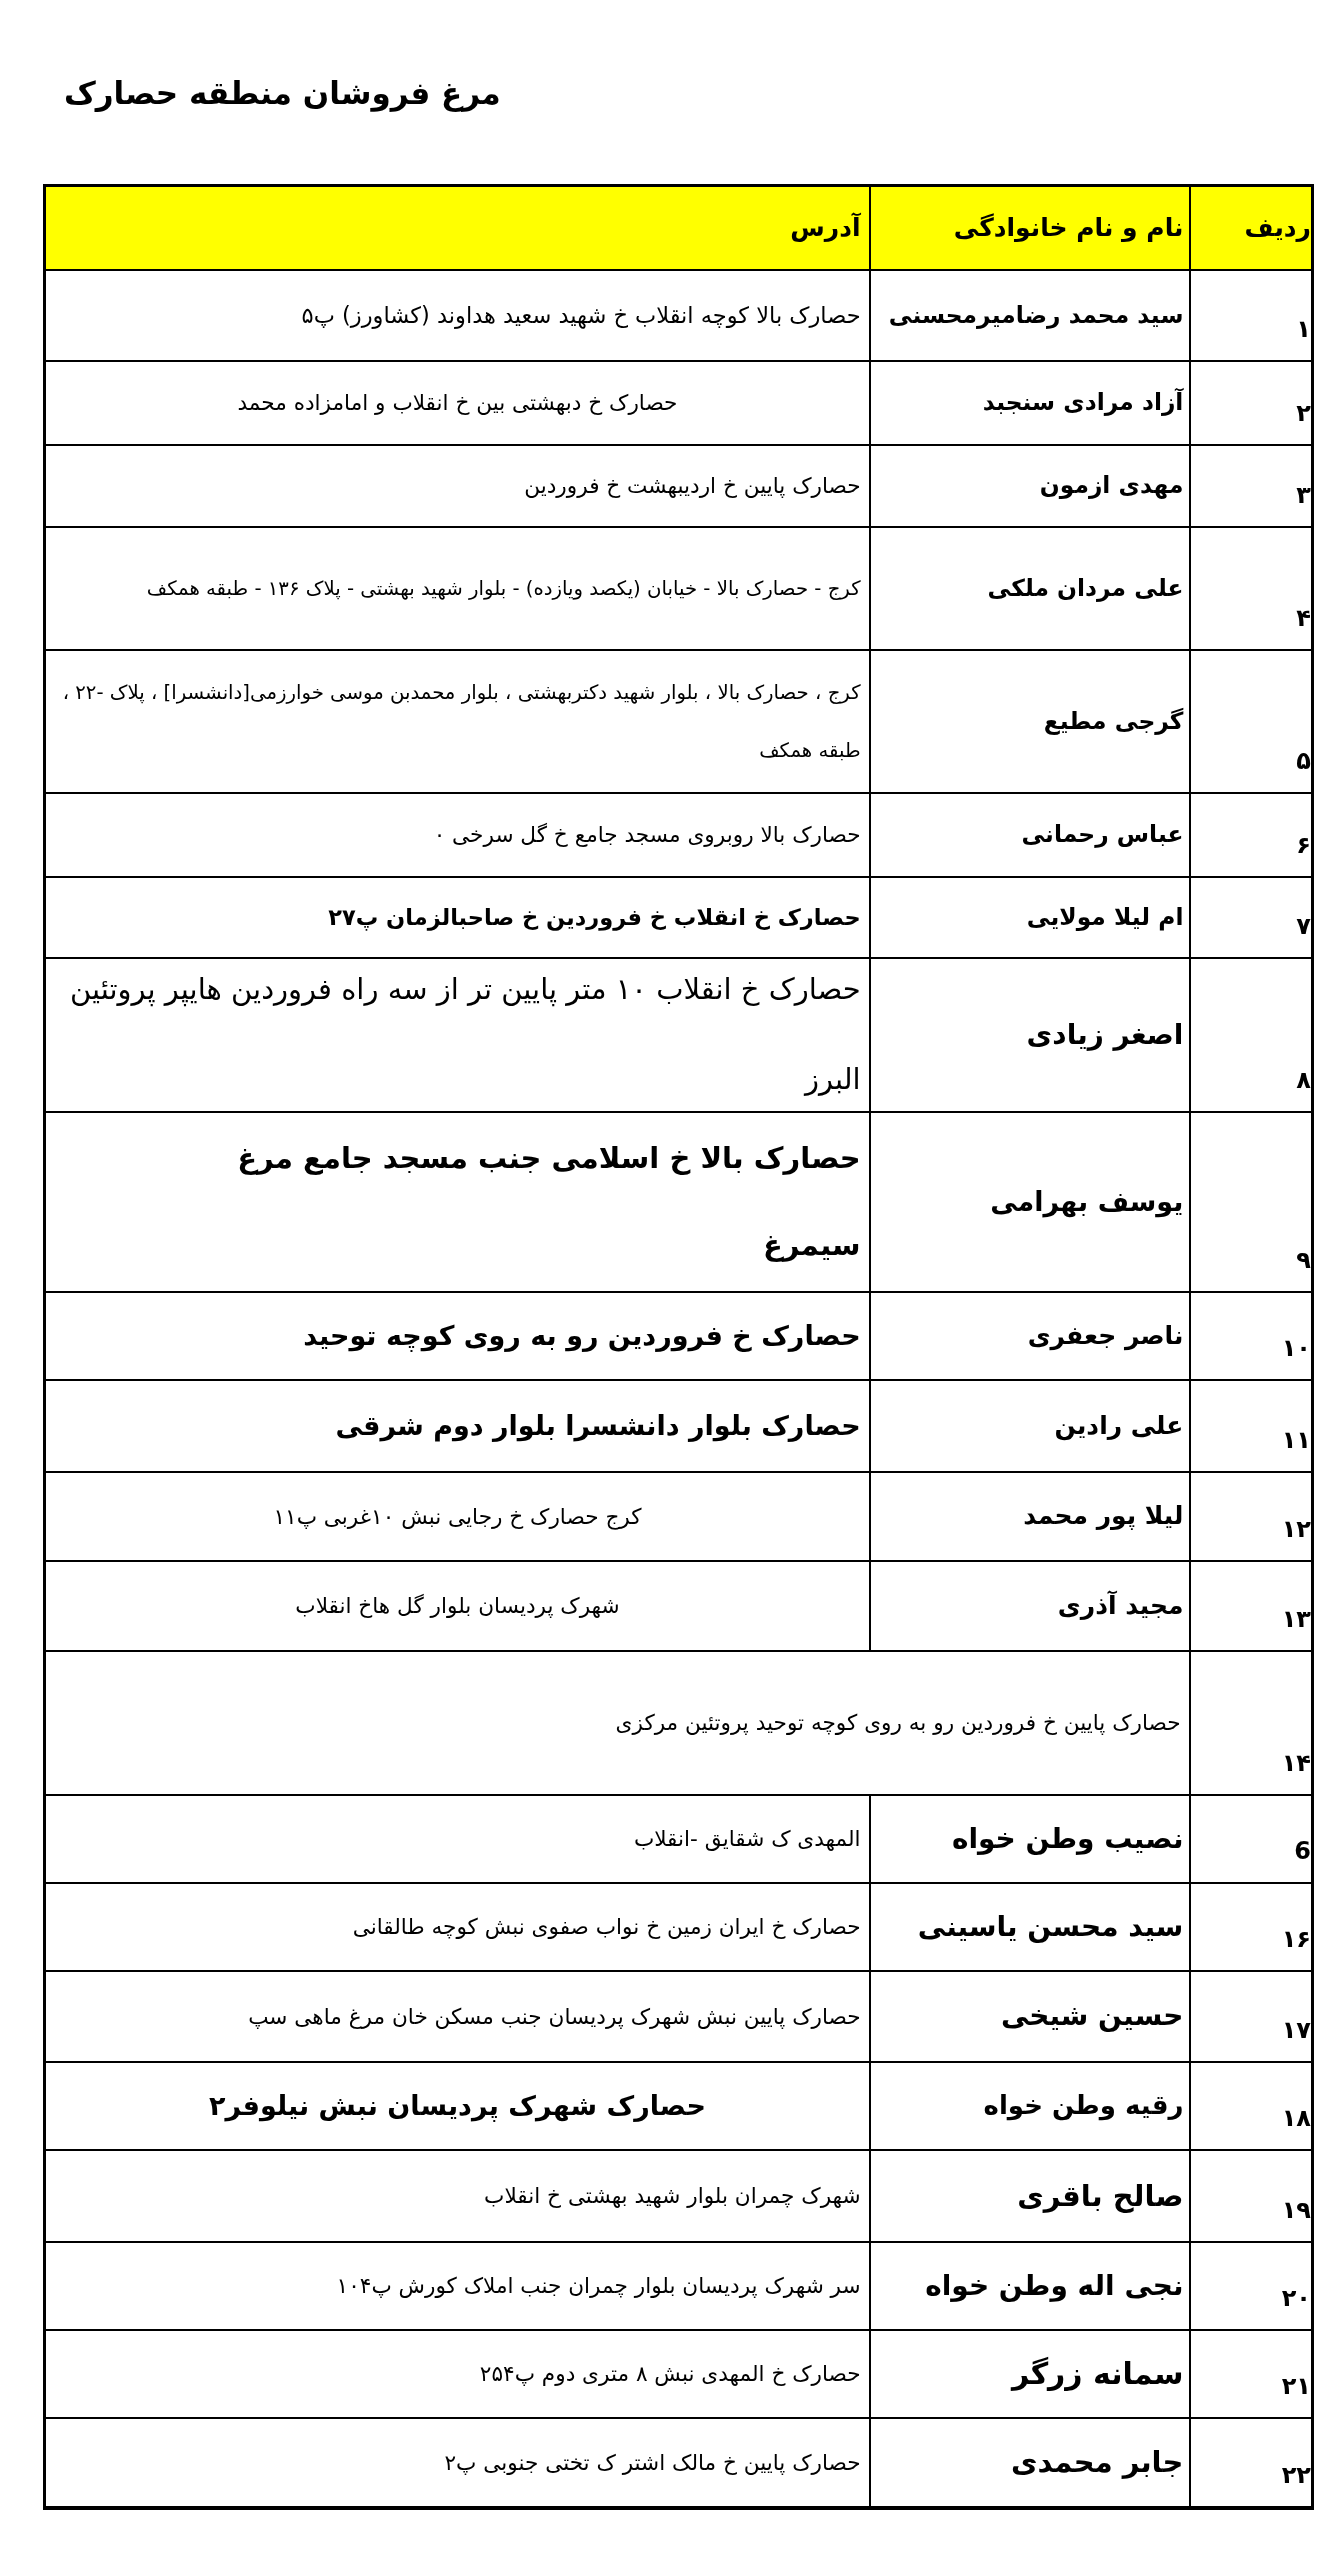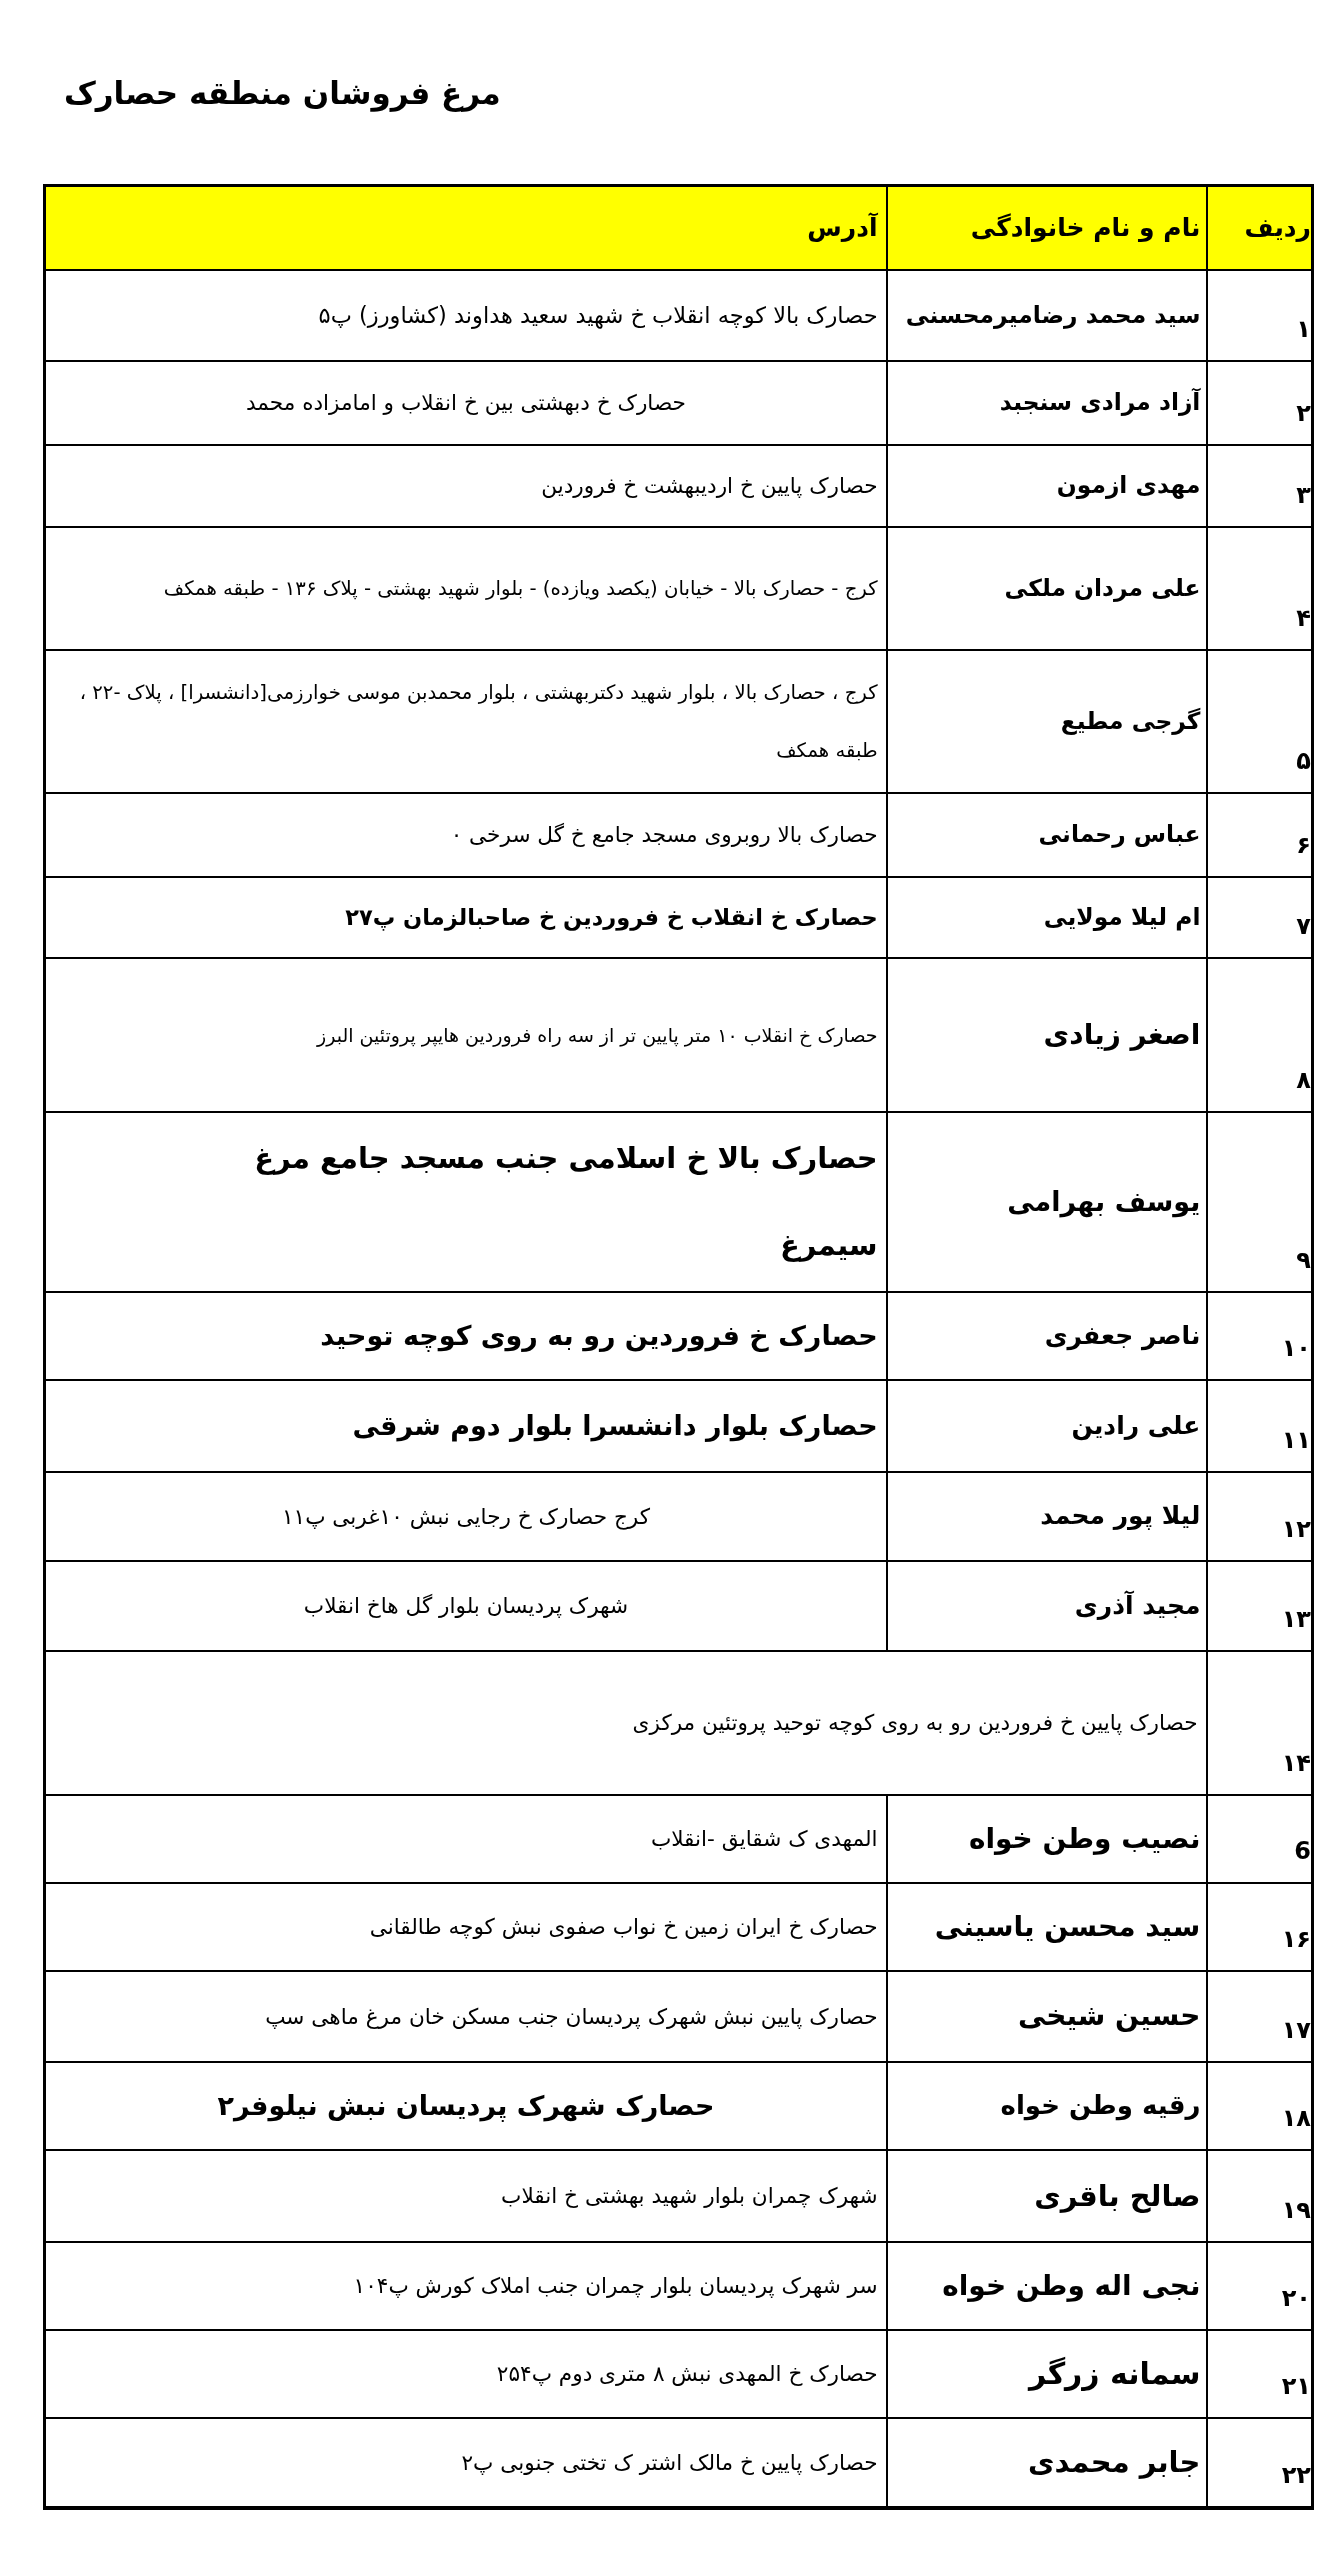--- a/index.html
+++ b/index.html
@@ -2,42 +2,42 @@
 <html style="font-size:15px"><head>
 <meta charset="utf-8">
 <style>
   html,body{margin:0;padding:0;background:#ffffff;}
   body{width:1339px;height:2576px;position:relative;font-family:"DejaVu Sans",sans-serif;color:#000;}
   .page-title{position:absolute;left:64px;top:75px;font-size:31px;font-weight:bold;direction:rtl;white-space:nowrap;}
   .tbl{position:absolute;left:43px;top:184px;width:1265px;border:3.7px solid #000;border-bottom-width:4.7px;direction:rtl;background:#fff;}
   .tr{display:flex;border-bottom:2.8px solid #000;align-items:stretch;}
   .tr:last-child{border-bottom:none;}
   .c{box-sizing:border-box;}
-  .c-num{width:105px;flex:none;border-left:2.8px solid #000;display:flex;align-items:flex-end;justify-content:center;font-weight:bold;font-size:24px;padding-bottom:13px;}
+  .c-num{width:122px;flex:none;border-left:2.8px solid #000;display:flex;align-items:flex-end;justify-content:center;font-weight:bold;font-size:24px;padding-bottom:13px;}
   .c-name{width:320px;flex:none;border-left:2.8px solid #000;display:flex;align-items:center;justify-content:flex-start;font-weight:bold;font-size:23.4px;padding:0 5.6px;overflow:hidden;}
   .c-addr{flex:1;display:flex;align-items:center;justify-content:flex-start;font-size:21.6px;padding:0 8.4px;overflow:hidden;}
   .t{width:100%;text-align:right;line-height:1.45;}
   .nc .c-name .t{text-align:right;}
   .ac .c-addr .t{text-align:center;}
   
   .hr{background:#ffff00;}
   .hr .c-num,.hr .c-name,.hr .c-addr{font-weight:bold;font-size:25px;align-items:center;padding-bottom:0;}
   .hr{height:82px;}
   
   .r1{height:89px}.r2{height:82px}.r3{height:80px}.r4{height:121px}.r5{height:141px}
   .r6{height:82px}.r7{height:79px}.r8{height:152px}.r9{height:178px}.r10{height:86px}
   .r11{height:90px}.r12{height:87px}.r13{height:88px}.r14{height:142px}.r15{height:86px}
   .r16{height:86px}.r17{height:89px}.r18{height:86px}.r19{height:90px}.r20{height:86px}
   .r21{height:86px}.r22{height:87px}
   
   .r1 .c-addr{font-size:22.5px}
   .r4 .c-addr,.r5 .c-addr{font-size:19.7px}
   .r4 .c-addr .t,.r5 .c-addr .t{line-height:2.9;}
   .r7 .c-addr{font-size:22.5px;font-weight:bold}
-  .r8 .c-addr{font-size:19px}
+  .r8 .c-addr{font-size:29px}
   .r8 .c-addr .t{line-height:3.1;}
   .r9 .c-addr{font-size:29px;font-weight:bold;padding-left:159px;}
   .r9 .c-addr .t{line-height:3.0;}
   .r10 .c-addr,.r11 .c-addr{font-size:27px;font-weight:bold}
   .r17 .c-addr .t{white-space:nowrap;}
   .r18 .c-addr{font-size:27px;font-weight:bold}
   .r8 .c-name{font-size:28px}
   .r9 .c-name{font-size:27px}
   .r10 .c-name,.r11 .c-name,.r12 .c-name,.r13 .c-name{font-size:25px}
   .r14 .c-name{font-size:21.6px}

